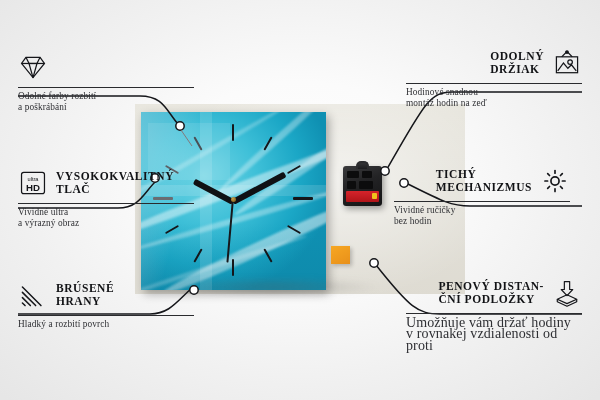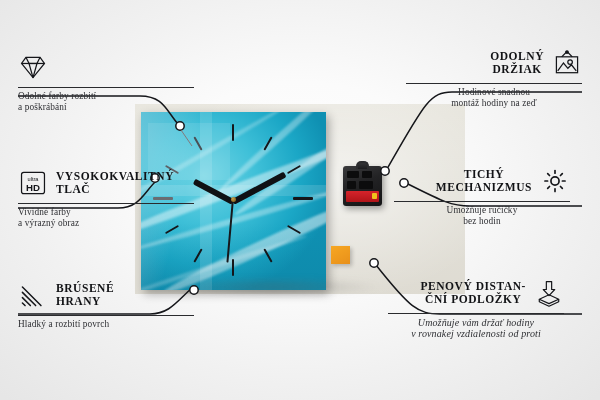--- a/index.html
+++ b/index.html
@@ -92,21 +92,21 @@
   .mech .slot{ position:absolute; background:#0c0c0d; border-radius:1px; }
   .pad{
     position:absolute; left:196px; top:142px; width:19px; height:18px;
     background:linear-gradient(150deg,#f7a723,#e8901a);
     box-shadow:2px 2px 4px rgba(0,0,0,.22);
   }
 
   
   .callout{ position:absolute; width:176px; }
   .callout.left{ text-align:left; }
-  .callout.right{ text-align:center; }
+  .callout.right{ text-align:left; }
   .co-head{ display:flex; align-items:center; gap:8px; min-height:34px; }
   .callout.right .co-head{ flex-direction:row-reverse; }
   .co-title{
     font-size:11.5px; font-weight:700; letter-spacing:.55px;
     line-height:13.5px; color:#121316; text-transform:uppercase;
     font-family:"Liberation Serif", serif;
   }
   .co-rule{ height:1px; background:#2a2b2e; margin:3px 0 3px; }
   .co-desc{
     font-size:9.3px; line-height:11.4px; color:#2e2f33; letter-spacing:.12px;
@@ -114,22 +114,22 @@
   }
   .ico{ width:30px; height:28px; flex:0 0 30px; display:block; }
   .ico svg{ display:block; width:100%; height:100%; }
 
   
   #co-glass   { left:18px;  top:50px; }
   #co-print   { left:18px;  top:166px; }
   #co-edges   { left:18px;  top:278px; }
   #co-holder  { left:406px; top:46px;  }
   #co-mech    { left:394px; top:164px; }
-  #co-foam    { left:388px; top:276px; }
-  #co-foam .co-desc{ font-size:10px;font-style:italic; }
+  #co-foam    { left:406px; top:276px; }
+  #co-foam .co-desc{ font-size:14px; }
 
   .links{ position:absolute; inset:0; pointer-events:none; }
 </style>
 </head>
 <body>
 
 <div id="stage">
 
   <div class="photo-wrap">
     <div class="photo-bg"></div>
@@ -233,21 +233,21 @@
           <text x="17" y="24" font-family="Liberation Sans, sans-serif" font-size="11" font-weight="bold" text-anchor="middle" fill="#15161a">HD</text>
         </svg>
       </span>
       <span class="co-title">
         <span>VYSOKOKVALITNÝ</span><br>
         <span>TLAČ</span>
       </span>
     </div>
     <div class="co-rule"></div>
     <div class="co-desc">
-      <span>Vividné farby</span><br>
+      <span>Vividné ultra</span><br>
       <span>a výrazný obraz</span>
     </div>
   </div>
 
   <div class="callout left" id="co-edges">
     <div class="co-head">
       <span class="ico">
         <svg viewBox="0 0 34 30">
             <g stroke="#15161a" stroke-width="1.7" fill="none" stroke-linecap="round">
           <path d="M5 6 L26 27"></path>
@@ -282,21 +282,21 @@
           </svg>
       </span>
       <span class="co-title">
         <span>ODOLNÝ</span><br>
         <span>DRŽIAK</span>
       </span>
     </div>
     <div class="co-rule"></div>
     <div class="co-desc">
       <span>Hodinové snadnou</span><br>
-      <span>montáž hodiny na zeď</span>
+      <span>montáž hodin na zeď</span>
     </div>
   </div>
 
   <div class="callout right" id="co-mech">
     <div class="co-head">
       <span class="ico">
         <svg viewBox="0 0 34 30">
             <g fill="none" stroke="#15161a" stroke-width="1.9" stroke-linecap="round">
           <circle cx="17" cy="15" r="4.6"></circle>
           <path d="M17 3.2 v3.0"></path>
@@ -310,21 +310,21 @@
         </g>
           </svg>
       </span>
       <span class="co-title">
         <span>TICHÝ</span><br>
         <span>MECHANIZMUS</span>
       </span>
     </div>
     <div class="co-rule"></div>
     <div class="co-desc">
-      <span>Umožňuje ručičky</span><br>
+      <span>Vividné ručičky</span><br>
       <span>bez hodin</span>
     </div>
   </div>
 
   <div class="callout right" id="co-foam">
     <div class="co-head">
       <span class="ico">
         <svg viewBox="0 0 34 30">
             <g fill="none" stroke="#15161a" stroke-width="1.35" stroke-linejoin="round">
           <path d="M14 2 h6 v9 h3.5 L17 18 L10.5 11 H14 Z"></path>

